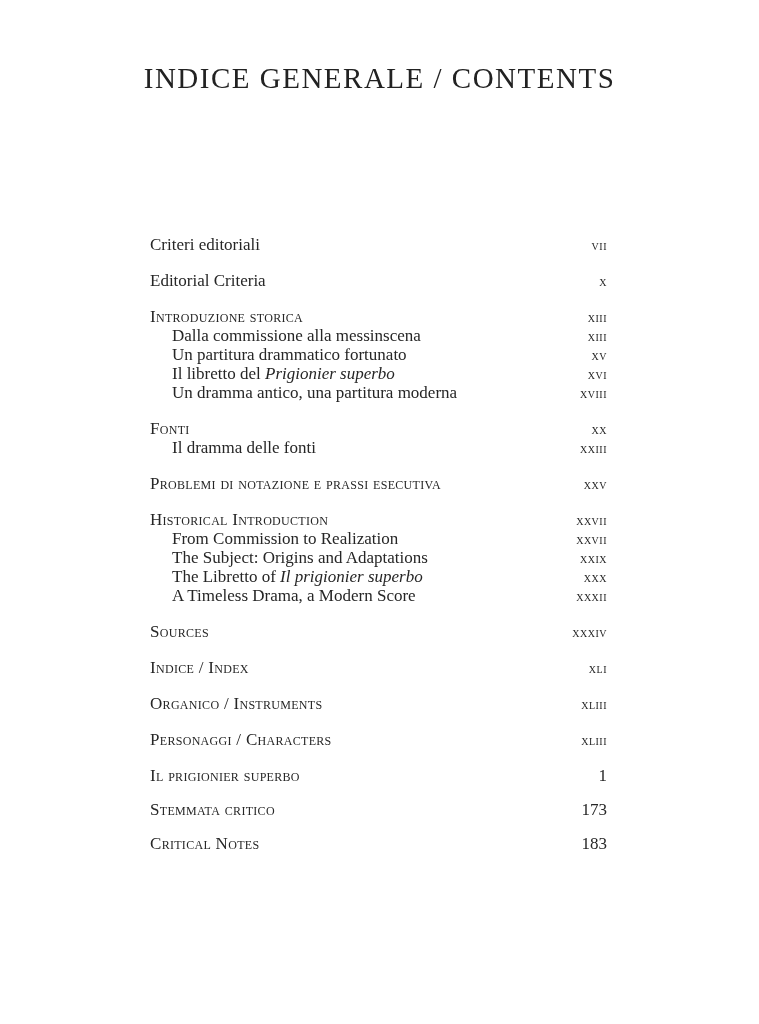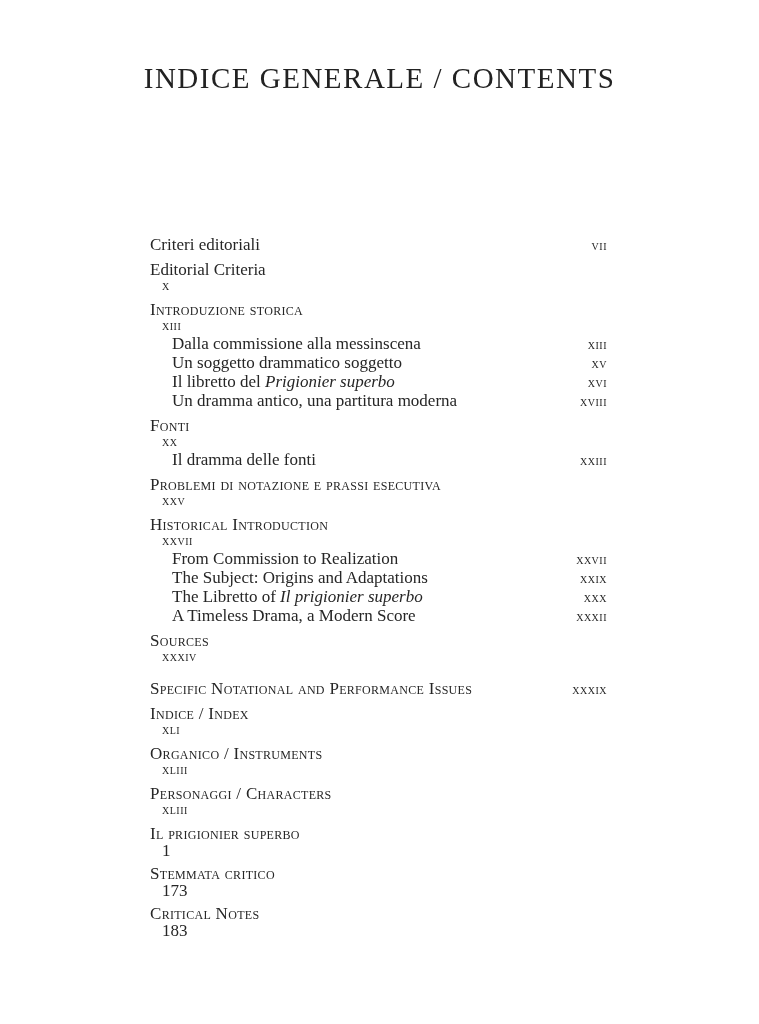--- a/index.html
+++ b/index.html
@@ -34,21 +34,21 @@
     width: 457px;
   }
   .toc-row {
     display: flex;
     justify-content: space-between;
     align-items: baseline;
     line-height: 17px;
     font-size: 17px;
     color: #262626;
   }
-  .toc-row.gap { margin-top: 6px; flex-direction: column; }
+  .toc-row.gap { margin-top: 17px; }
   .toc-row.gap-big { margin-top: 14px; }
   .toc-row.indent { padding-left: 22px; }
   .toc-row .label {
     white-space: nowrap;
   }
   .toc-row.sc .label {
     font-variant: small-caps;
     letter-spacing: 0.3px;
   }
   .toc-row .label .it { font-style: italic; }
@@ -78,21 +78,21 @@
   </div>
       <div class="toc-row sc gap">
     <span class="label"><span>Introduzione storica</span></span>
     <span class="page-num roman">XIII</span>
   </div>
       <div class="toc-row indent">
     <span class="label"><span>Dalla commissione alla messinscena</span></span>
     <span class="page-num roman">XIII</span>
   </div>
       <div class="toc-row indent">
-    <span class="label"><span>Un soggetto drammatico soggetto</span></span>
+    <span class="label"><span>Un partitura drammatico fortunato</span></span>
     <span class="page-num roman">XV</span>
   </div>
       <div class="toc-row indent">
     <span class="label"><span>Il libretto del </span><span class="it">Prigionier superbo</span></span>
     <span class="page-num roman">XVI</span>
   </div>
       <div class="toc-row indent">
     <span class="label"><span>Un dramma antico, una partitura moderna</span></span>
     <span class="page-num roman">XVIII</span>
   </div>
@@ -125,24 +125,20 @@
     <span class="page-num roman">XXX</span>
   </div>
       <div class="toc-row indent">
     <span class="label"><span>A Timeless Drama, a Modern Score</span></span>
     <span class="page-num roman">XXXII</span>
   </div>
       <div class="toc-row sc gap">
     <span class="label"><span>Sources</span></span>
     <span class="page-num roman">XXXIV</span>
   </div>
-      <div class="toc-row sc gap-big">
-    <span class="label"><span>Specific Notational and Performance Issues</span></span>
-    <span class="page-num roman">XXXIX</span>
-  </div>
       <div class="toc-row sc gap">
     <span class="label"><span>Indice / Index</span></span>
     <span class="page-num roman">XLI</span>
   </div>
       <div class="toc-row sc gap">
     <span class="label"><span>Organico / Instruments</span></span>
     <span class="page-num roman">XLIII</span>
   </div>
       <div class="toc-row sc gap">
     <span class="label"><span>Personaggi / Characters</span></span>

